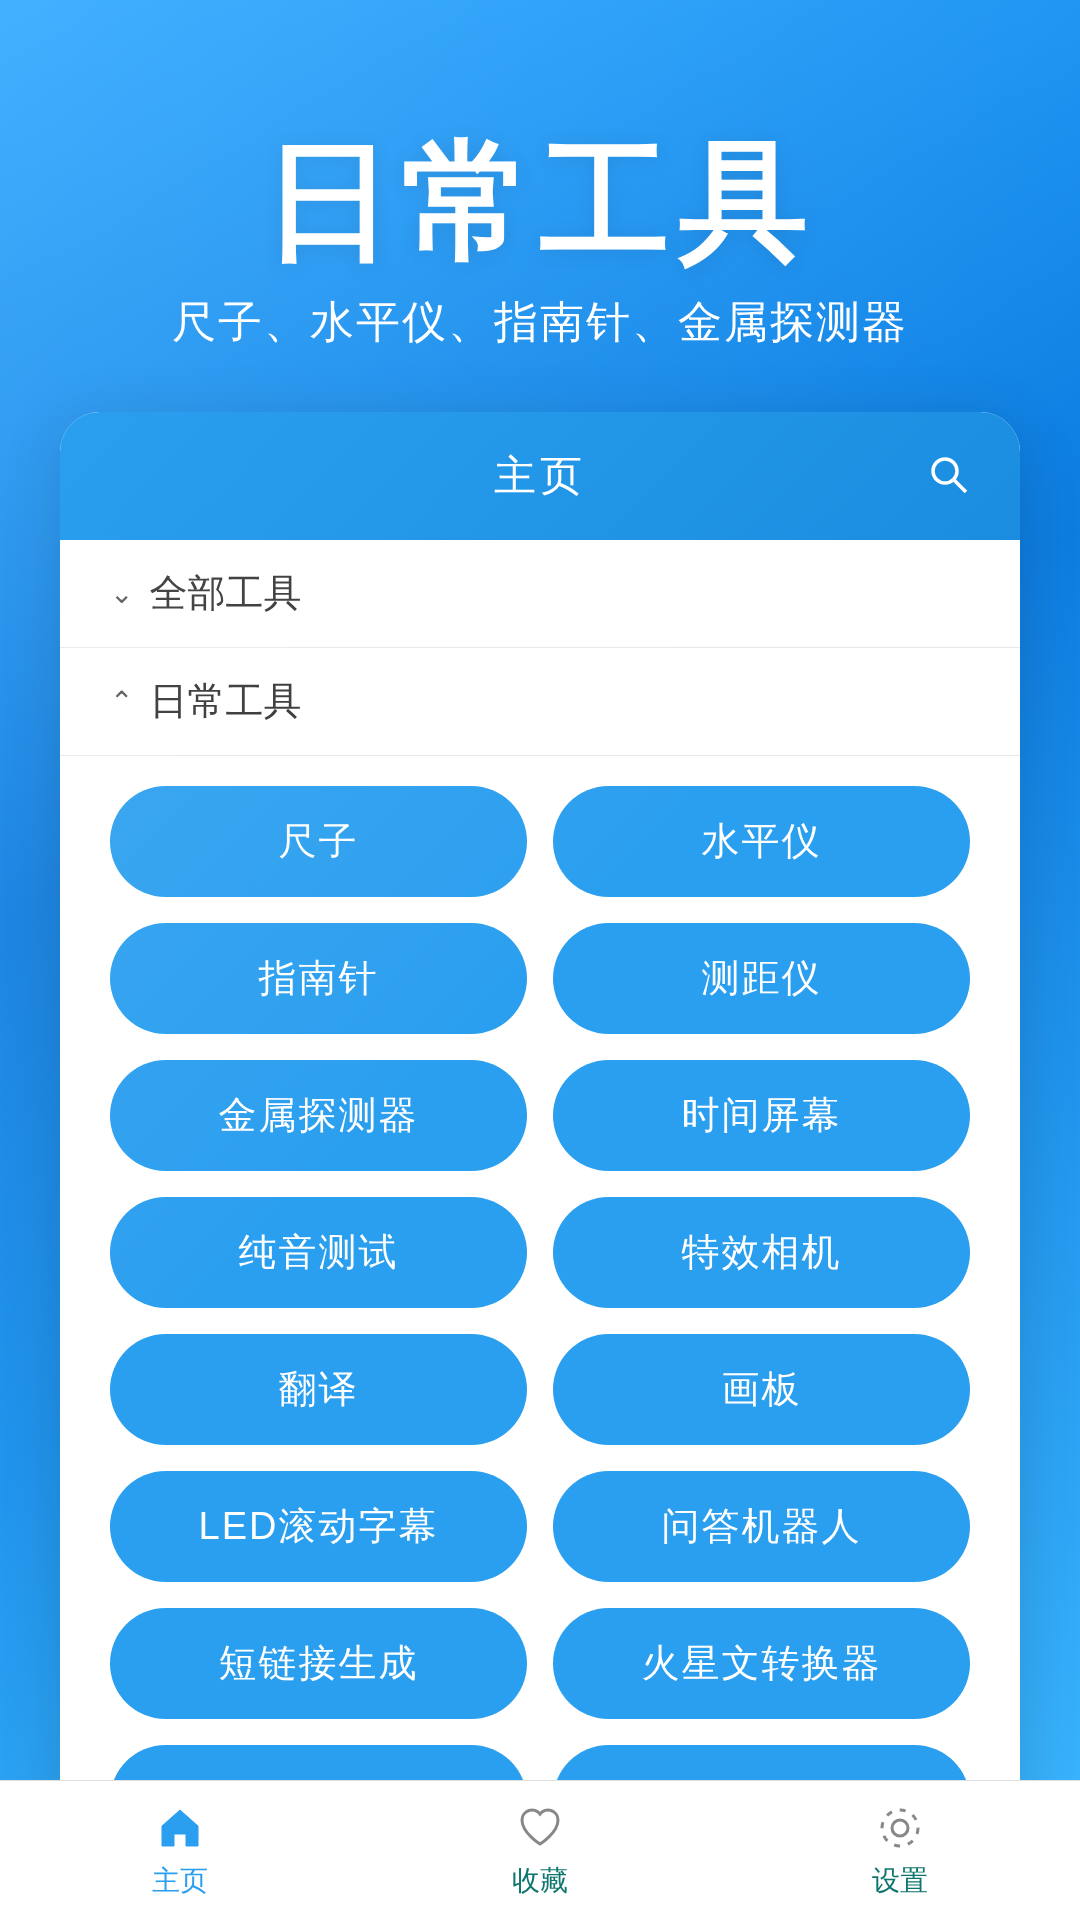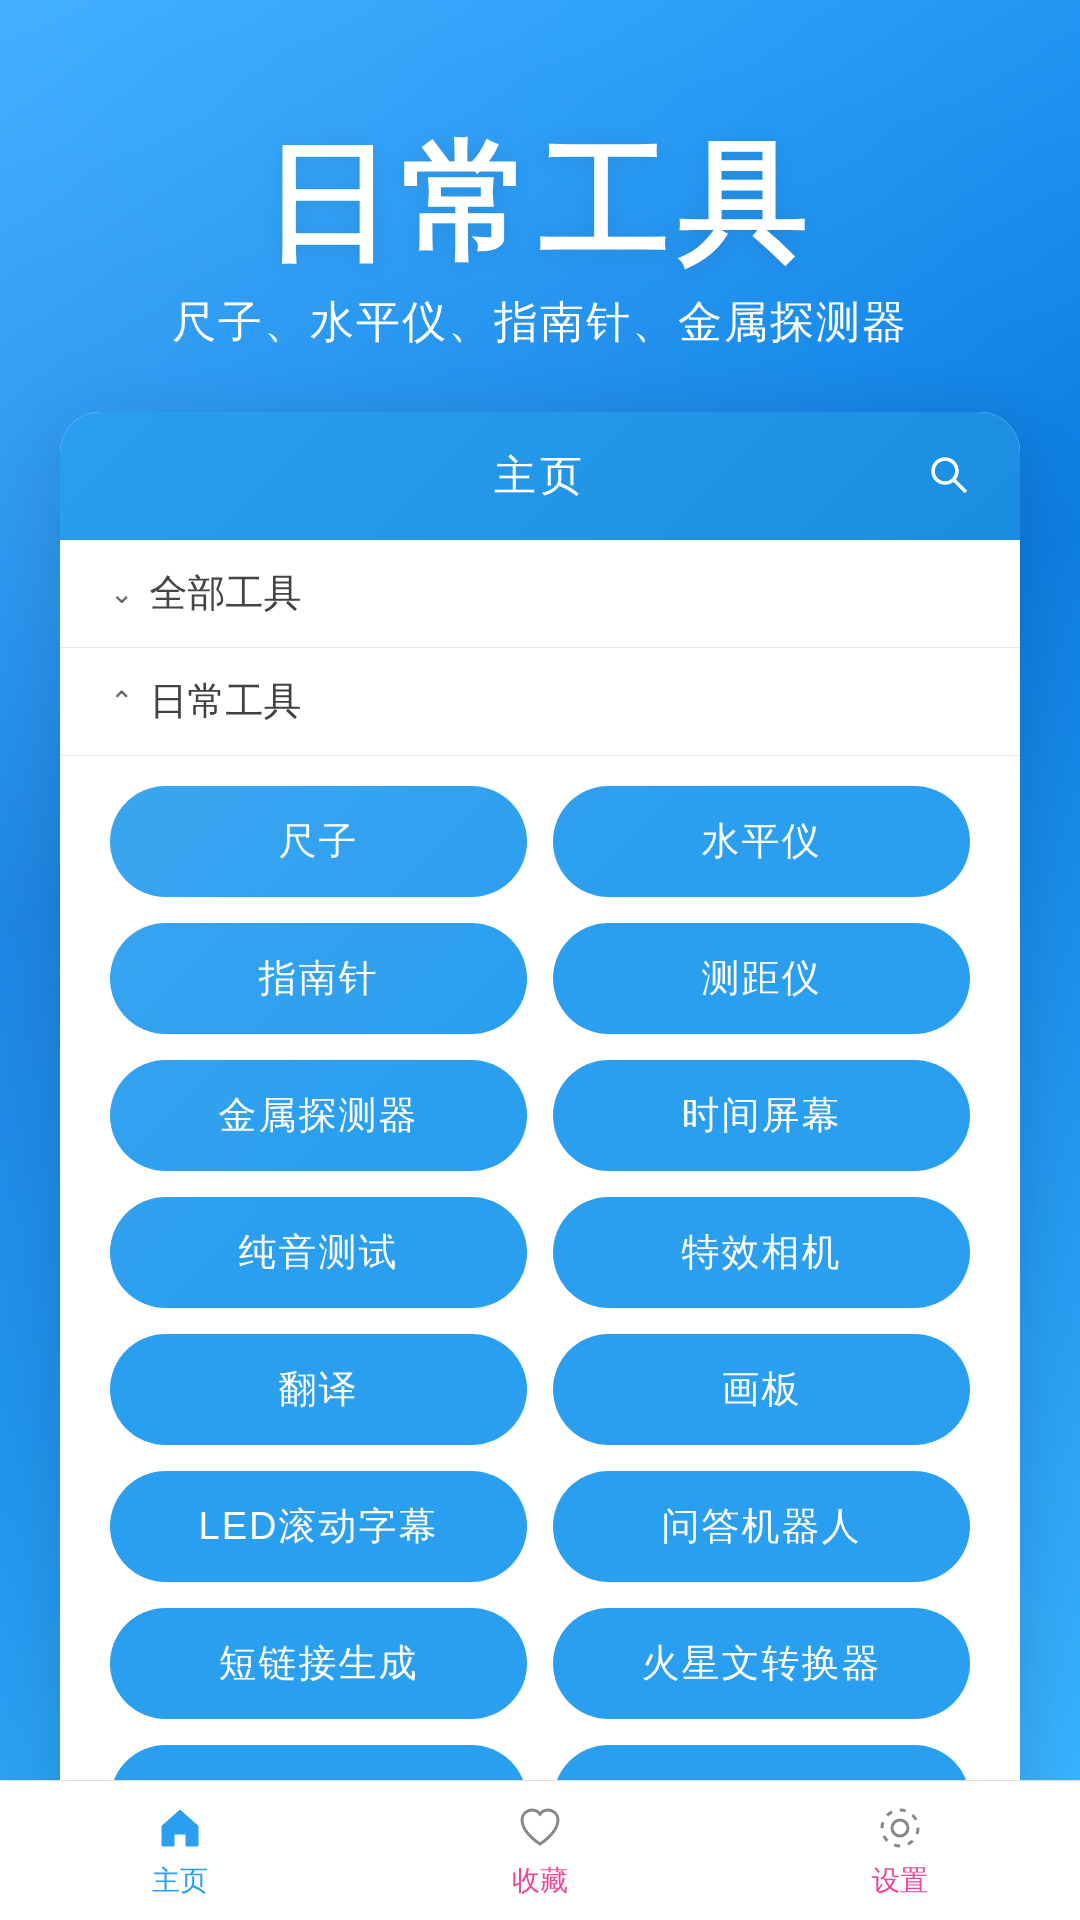--- a/index.html
+++ b/index.html
@@ -159,21 +159,21 @@
       width: 52px;
       height: 52px;
     }
 
     .nav-label {
       font-size: 28px;
       color: #2b9fef;
     }
 
     .nav-label-inactive {
-      color: #ec4899;
+      color: #0f766e;
     }
   </style>
 </head>
 <body>
 
 <div class="bg-highlight"></div>
 
 <div class="header-section">
   <div class="main-title">日常工具</div>
   <div class="sub-title">尺子、水平仪、指南针、金属探测器</div>

